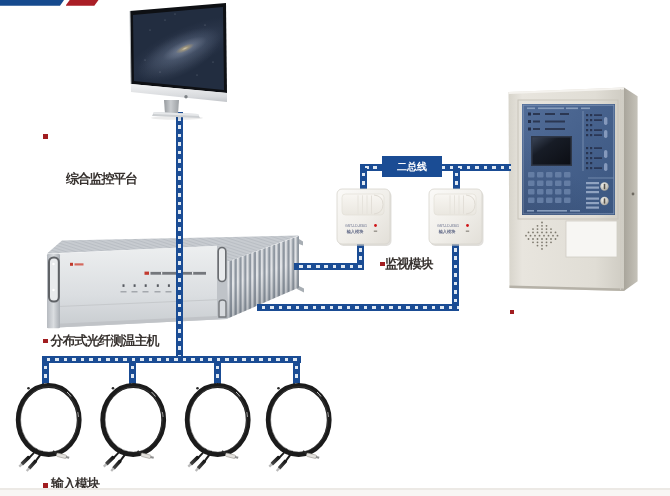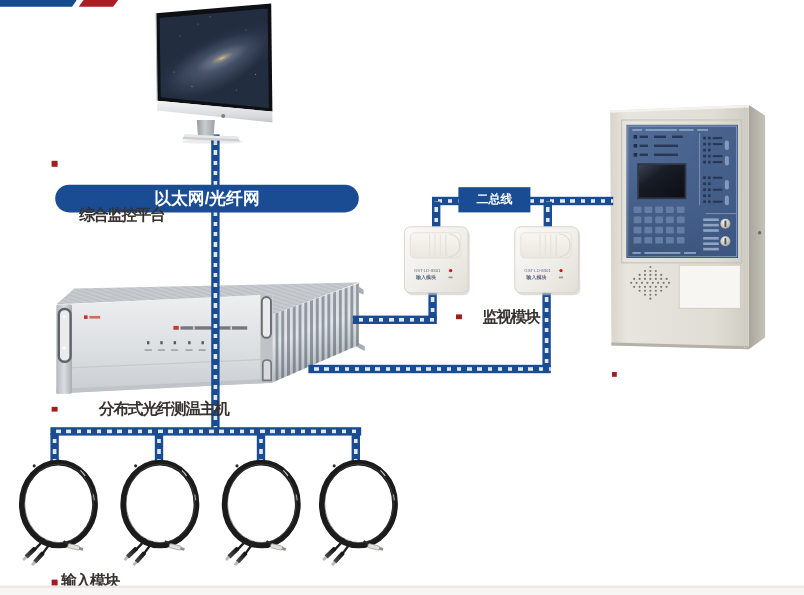--- a/index.html
+++ b/index.html
@@ -306,21 +306,20 @@
   <div class="vline" style="left:357px;top:243px;width:7px;height:24px;"></div>
   <div class="hline" style="left:294px;top:262.5px;width:70px;height:7px;"></div>
   <div class="vline" style="left:451.5px;top:243px;width:7px;height:65px;"></div>
   <div class="hline" style="left:257px;top:304px;width:201.5px;height:7px;"></div>
   <div class="hline" style="left:42px;top:356px;width:259px;height:7px;"></div>
   <div class="vline" style="left:42px;top:361px;width:7px;height:24px;"></div>
   <div class="vline" style="left:129px;top:361px;width:7px;height:24px;"></div>
   <div class="vline" style="left:214px;top:361px;width:7px;height:24px;"></div>
   <div class="vline" style="left:293px;top:361px;width:7px;height:24px;"></div>
 
-  <div class="bar" style="left:46px;top:154px;width:253px;height:23px;border-radius:11.5px;line-height:23px;">以太网/光纤网</div>
   <div class="bar" style="left:382px;top:155.5px;width:60px;height:21px;line-height:21px;font-size:10px;">二总线</div>
 
   <svg style="position:absolute;left:334px;top:186px;" width="62" height="64" viewBox="0 0 62 64">
     <defs>
       <linearGradient id="modf" x1="0" y1="0" x2="1" y2="1">
         <stop offset="0" stop-color="#fbfaf8"></stop>
           <stop offset="0.55" stop-color="#f0eee9"></stop>
         <stop offset="1" stop-color="#e2dfd8"></stop>
       </linearGradient>
       <linearGradient id="modp" x1="0" y1="0" x2="0" y2="1">
@@ -450,22 +449,22 @@
       </g>
     </g>
     <use href="#coil" x="84.5"></use>
     <use href="#coil" x="169"></use>
     <use href="#coil" x="250"></use>
   </svg>
 
   <span class="blt" style="left:43px;top:134px;"></span>
   <span class="lbl" style="left:66px;top:127.5px;letter-spacing:-1.2px;margin-top:44px;">综合监控平台</span>
   <span class="blt" style="left:380px;top:261.5px;"></span>
-  <span class="lbl" style="left:402px;top:257px;letter-spacing:-1.2px;">监视模块</span>
+  <span class="lbl" style="left:385px;top:257px;letter-spacing:-1.2px;">监视模块</span>
   <span class="blt" style="left:43px;top:338.5px;"></span>
-  <span class="lbl" style="left:50.5px;top:333.5px;margin-left:32px;">分布式光纤测温主机</span>
+  <span class="lbl" style="left:50.5px;top:333.5px;">分布式光纤测温主机</span>
   <span class="blt" style="left:509.5px;top:309.5px;"></span>
   <span class="blt" style="left:43px;top:483px;"></span>
   <span class="lbl" style="left:51px;top:477px;">输入模块</span>
 
   <div style="position:absolute;left:0;top:488px;width:670px;height:1.5px;background:#ece9e5;"></div>
   <div style="position:absolute;left:0;top:489.5px;width:670px;height:6.5px;background:#f8f6f4;"></div>
 </div>
 
 </body></html>

